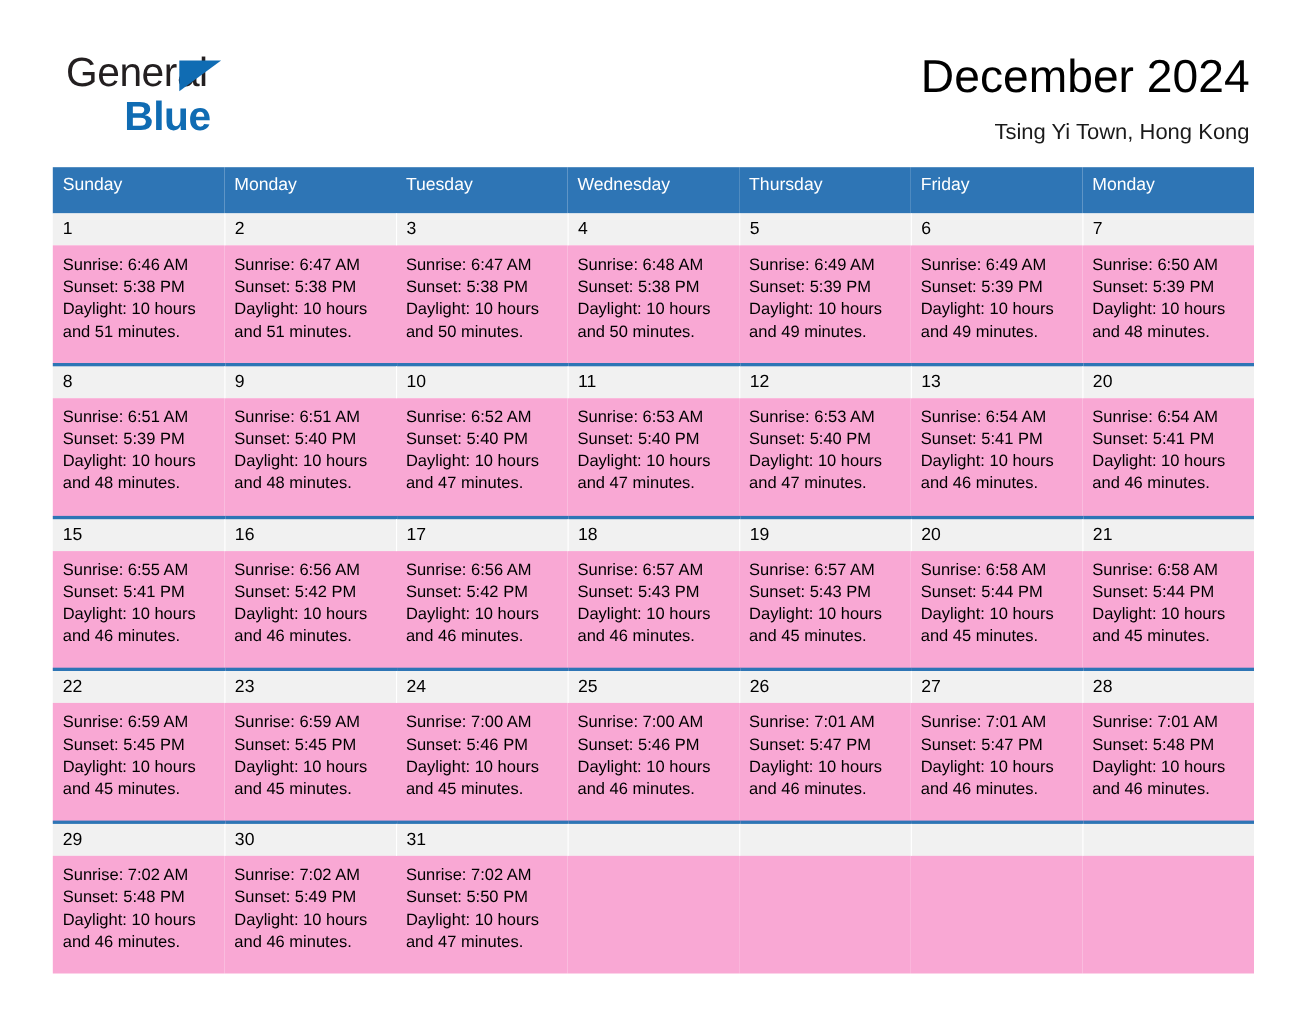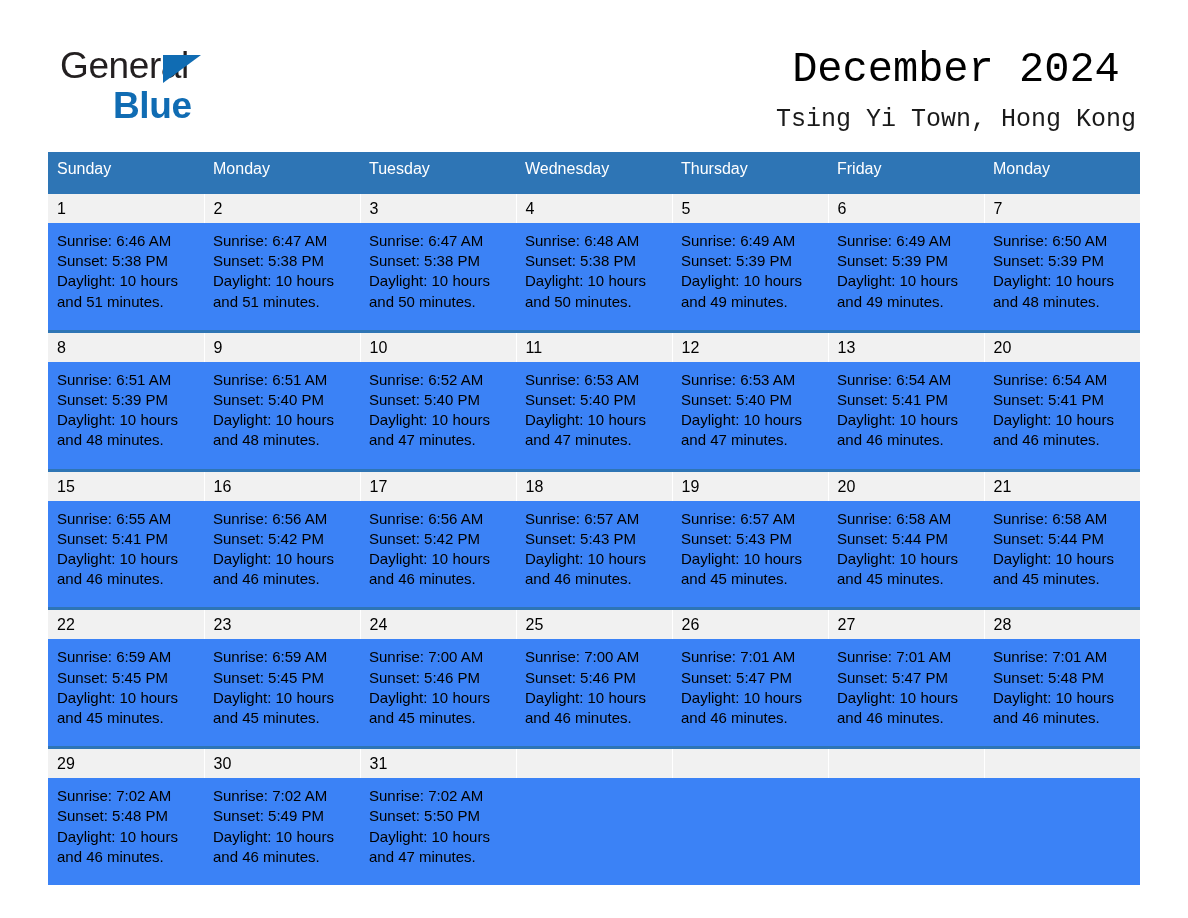--- a/index.html
+++ b/index.html
@@ -59,33 +59,32 @@
     font-size: 37px;
     letter-spacing: -0.4px;
     color: #106cb3;
     line-height: 40px;
     font-weight: bold;
   }
   .title-block {
     position: absolute;
     right: 4px;
     top: 44px;
-    text-align: center;
-    font-family: Liberation Mono, monospace;
+    text-align: right;
   }
   .cal-title {
     font-size: 42px;
     font-weight: normal;
     color: #000000;
     line-height: 52px;
     white-space: nowrap;
   }
   .cal-subtitle {
     margin-top: 10px;
-    font-size: 25px;
+    font-size: 20px;
     color: #1a1a1a;
     line-height: 28px;
     white-space: nowrap;
   }
 
   
   .calendar {
     width: 1092px;
     border-collapse: collapse;
     table-layout: fixed;
@@ -112,21 +111,21 @@
     color: #000000;
     padding: 6px 0 5px 9px;
     height: 26px;
     box-sizing: border-box;
     vertical-align: top;
   }
   .num-row td:last-child { border-right: none; }
   .num-row.first td { border-top: none; }
 
   .info-row td {
-    background: #3b82f6;
+    background: #f9a8d4;
     vertical-align: top;
     padding: 8px 8px 18px 9px;
     height: 106px;
     box-sizing: border-box;
   }
   .info-line {
     font-size: 15px;
     line-height: 20.2px;
     color: #000000;
     white-space: nowrap;

